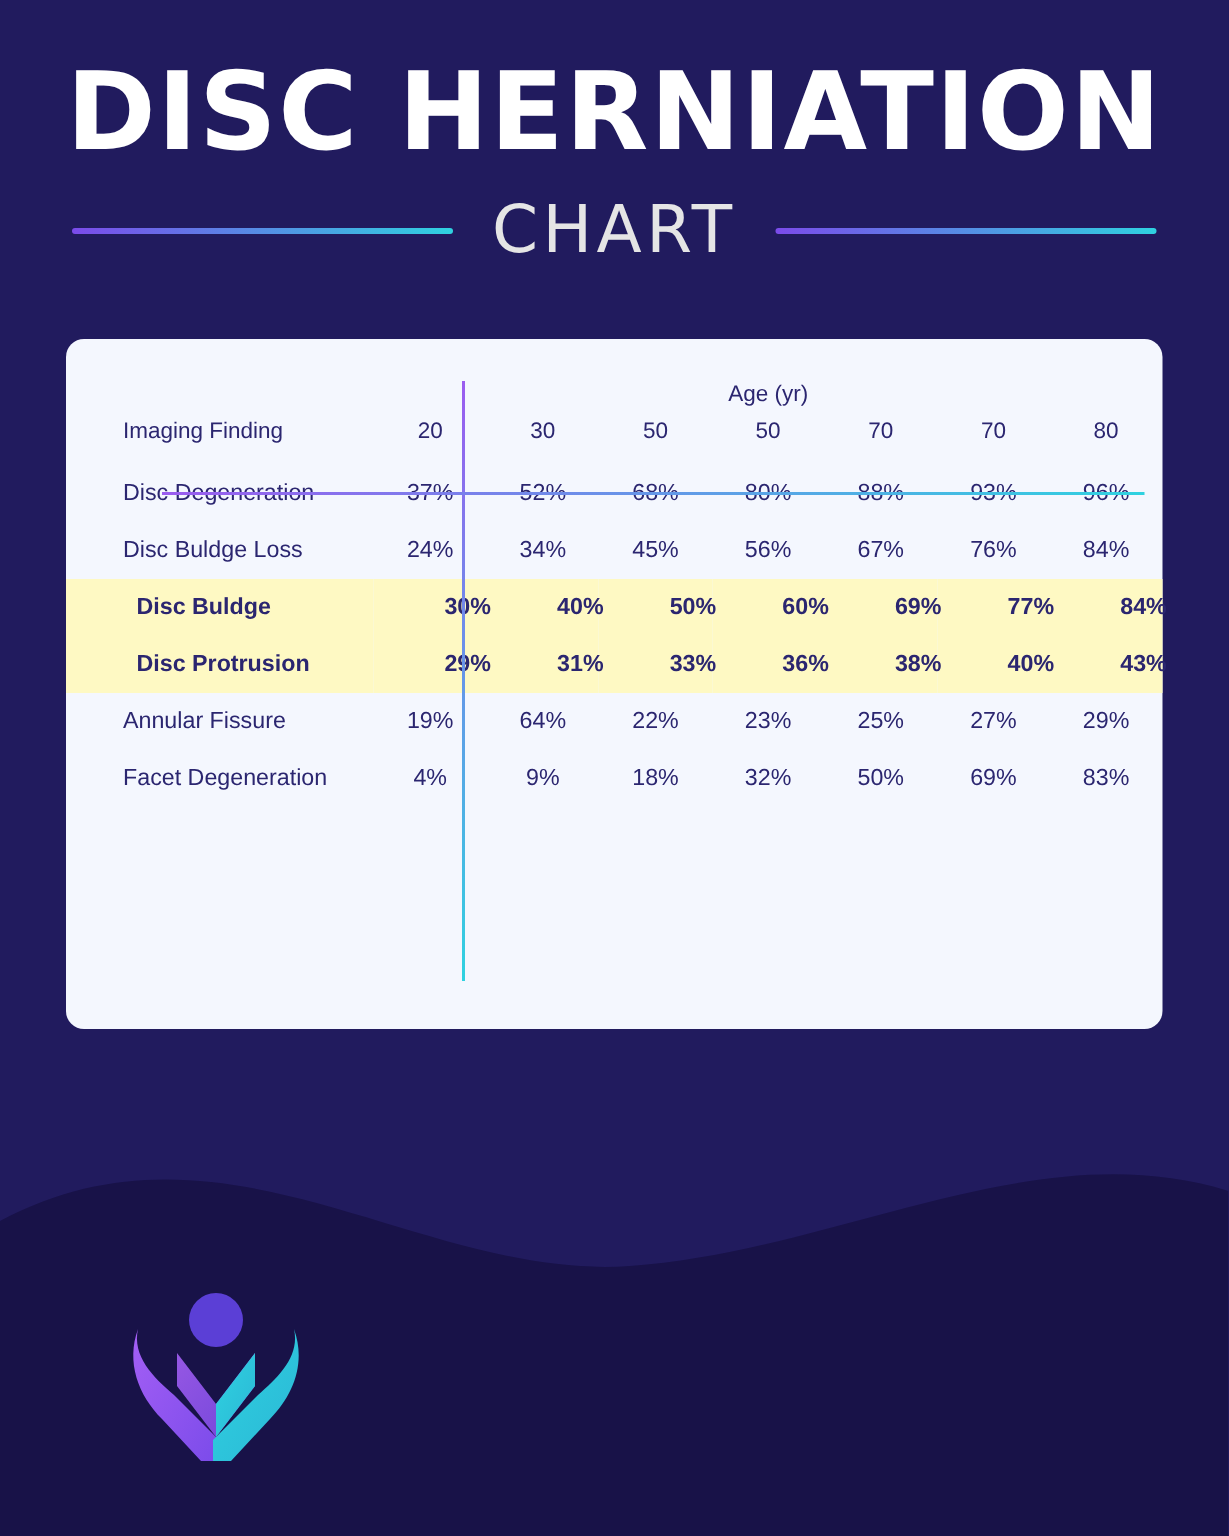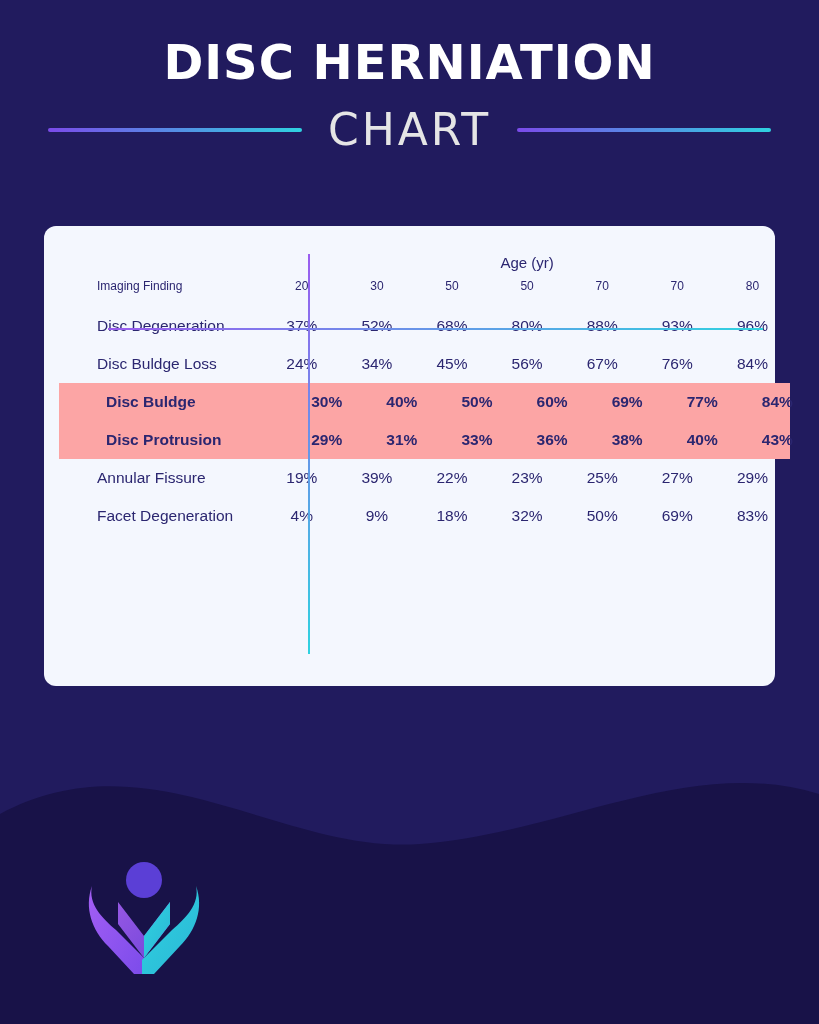--- a/index.html
+++ b/index.html
@@ -27,21 +27,21 @@
 
   
   .header {
     position: relative;
     padding-top: 38px;
     text-align: center;
   }
   .title {
     font-family: "DejaVu Sans", sans-serif;
     font-weight: 700;
-    font-size: 48px;
+    font-size: 72px;
     letter-spacing: 1px;
     color: #ffffff;
     line-height: 1.0;
     margin: 0;
     white-space: nowrap;
   }
   .subtitle-row {
     display: flex;
     align-items: center;
     justify-content: center;
@@ -79,38 +79,37 @@
     background: #f4f7fe;
     border-radius: 12px;
     box-sizing: border-box;
     padding: 0;
   }
 
   table.chart {
     width: 100%;
     border-collapse: collapse;
     table-layout: fixed;
-    margin-left: 15px;
   }
   table.chart col.label-col { width: 205px; }
   table.chart col.data-col  { width: 75px; }
 
   .age-head th {
     font-size: 15px;
     color: #2b2670;
     font-weight: 400;
     padding: 28px 0 4px 0;
     text-align: center;
   }
   .age-head th.age-label {
     padding-left: 0;
   }
 
   .col-head th {
-    font-size: 12px;
+    font-size: 15px;
     color: #2b2670;
     font-weight: 400;
     padding: 4px 0 14px 0;
     text-align: center;
   }
   .col-head th.finding-head {
     text-align: left;
     padding-left: 38px;
   }
 
@@ -119,21 +118,21 @@
     color: #2b2670;
     text-align: center;
     padding: 10px 0;
     font-weight: 400;
   }
   tbody td.finding {
     text-align: left;
     padding-left: 38px;
   }
   tr.highlight td {
-    background: #fca5a5;
+    background: #fef9c3;
     font-weight: 700;
     padding-left: 47px;
   }
   tr.highlight td.finding {
     font-weight: 700;
   }
 
   
   .vline {
     position: absolute;
@@ -244,21 +243,21 @@
         <td>31%</td>
         <td>33%</td>
         <td>36%</td>
         <td>38%</td>
         <td>40%</td>
         <td>43%</td>
       </tr>
       <tr>
         <td class="finding">Annular Fissure</td>
         <td>19%</td>
-        <td>39%</td>
+        <td>64%</td>
         <td>22%</td>
         <td>23%</td>
         <td>25%</td>
         <td>27%</td>
         <td>29%</td>
       </tr>
       <tr>
         <td class="finding">Facet Degeneration</td>
         <td>4%</td>
         <td>9%</td>

